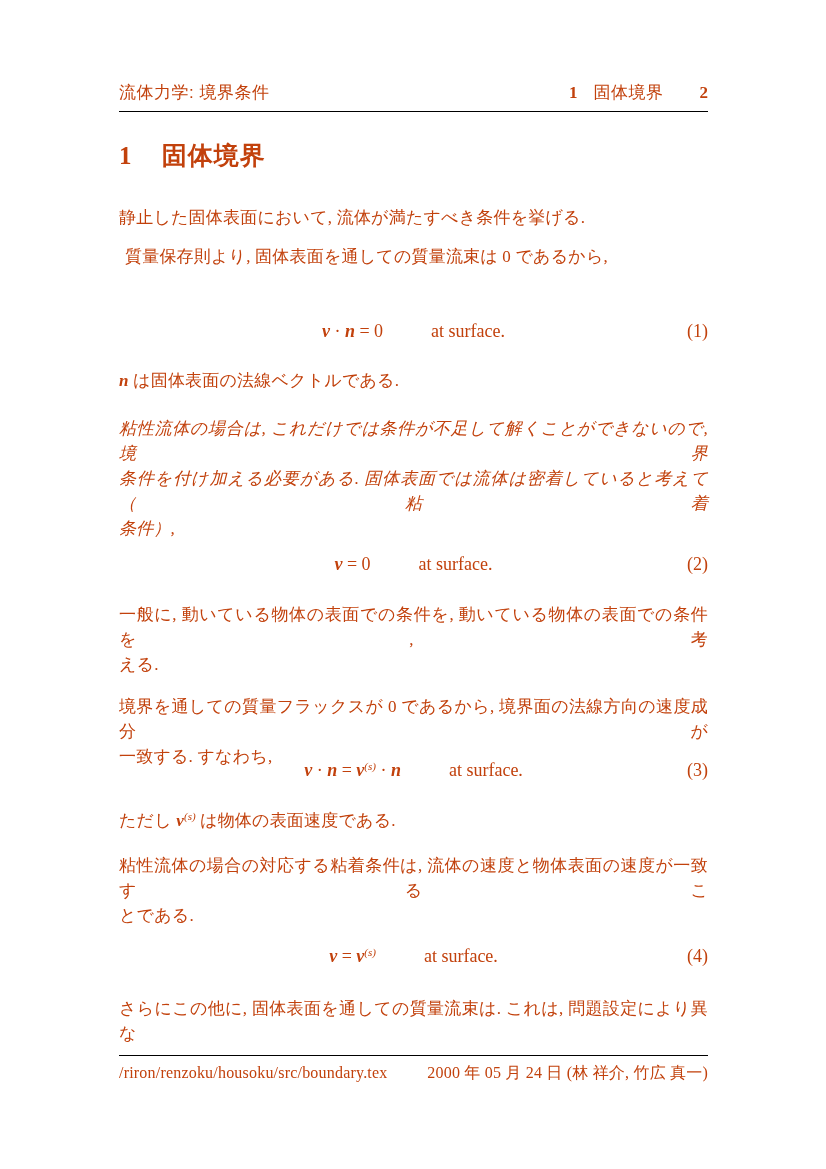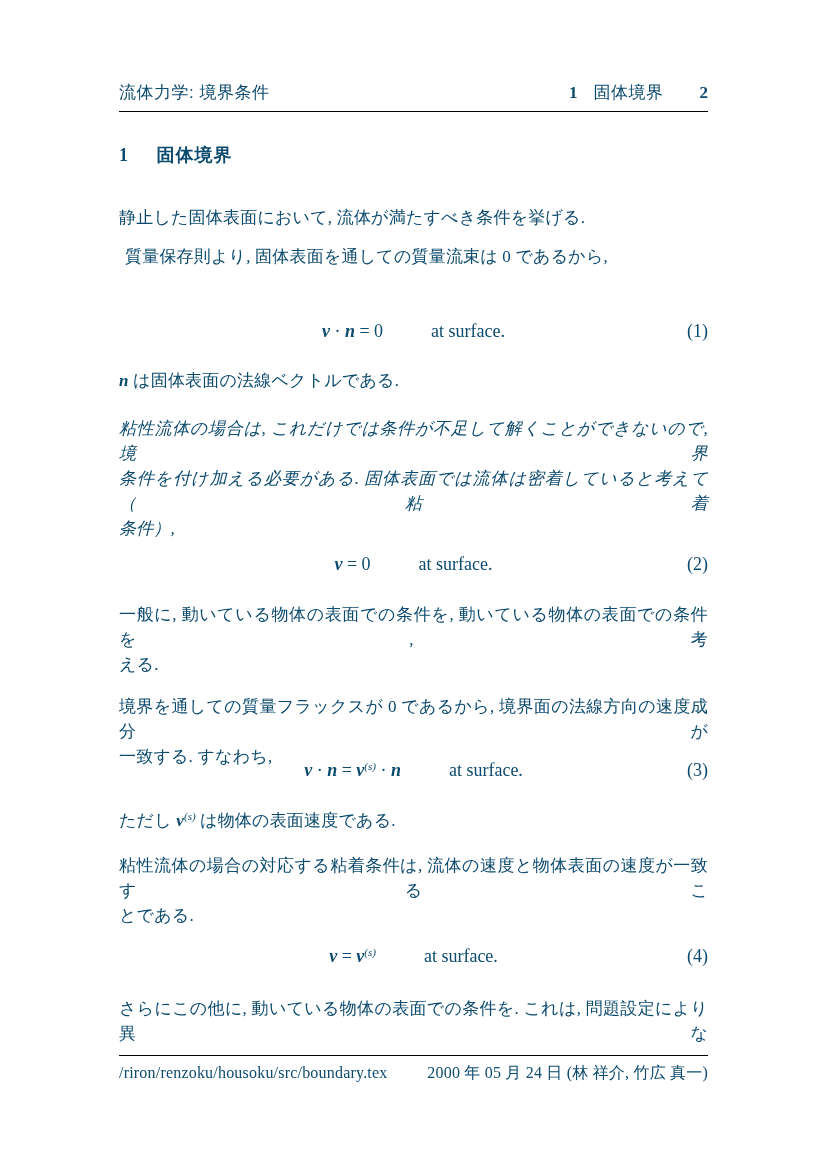--- a/index.html
+++ b/index.html
@@ -1,41 +1,41 @@
 <!DOCTYPE html>
 <html lang="ja"><head>
 <meta charset="utf-8">
 <style>
   html,body{margin:0;padding:0;background:#ffffff;}
   .page{
     position:relative;
     width:826px;height:1169px;
     background:#ffffff;
-    color:#0c4a6e;
+    color:#c2410c;
     font-family:"Liberation Serif","DejaVu Serif",serif;
     overflow:hidden;
   }
   
   .hdr{
     position:absolute;left:119px;top:82px;width:589px;
     display:flex;align-items:baseline;
     font-size:17px;line-height:22px;
   }
   .hdr-left{font-family:"Liberation Sans","DejaVu Sans",sans-serif;letter-spacing:.5px;}
   .hdr-right{margin-left:auto;display:flex;align-items:baseline;}
   .hdr-secno{font-weight:bold;margin-right:16px;}
   .hdr-sectitle{font-family:"Liberation Sans","DejaVu Sans",sans-serif;letter-spacing:.5px;}
   .hdr-pageno{font-weight:bold;margin-left:36px;}
   .hrule{position:absolute;left:119px;width:589px;height:0;border-top:1.5px solid #000;}
   .hrule.top{top:111px;}
   .hrule.bottom{top:1055px;border-top-width:1px;}
   
   .sec-heading{
     position:absolute;left:119px;top:139px;
-    font-size:18px;font-weight:bold;line-height:32px;
+    font-size:25px;font-weight:bold;line-height:32px;
   }
   .sec-no{font-family:"Liberation Serif","DejaVu Serif",serif;margin-right:24px;}
   .sec-title{font-family:"Liberation Sans","DejaVu Sans",sans-serif;letter-spacing:1px;}
   
   .para{
     position:absolute;left:119px;width:589px;
     font-size:17px;line-height:25px;
     letter-spacing:.2px;
   }
   .pline{text-align:left;}
@@ -142,21 +142,21 @@
     </div>
 
   <div class="equation" id="eq4">
     <div class="eq-center">
       <span class="eq-math"><span class="mvec">v</span><span class="mrm"> = </span><span class="mvec">v</span><sup class="msup">(s)</sup></span><span class="eq-cond">at surface.</span>
     </div>
     <span class="eq-num">(4)</span>
   </div>
 
   <div class="para" id="p9">
-      <div class="pline jline">さらにこの他に, 動いている物体の表面での条件を. これは, 問題設定により異な</div>
+      <div class="pline jline">さらにこの他に, 固体表面を通しての質量流束は. これは, 問題設定により異な</div>
     </div>
 
   <div class="hrule bottom"></div>
   <div class="ftr">
     <span class="ftr-path">/riron/renzoku/housoku/src/boundary.tex</span>
     <span class="ftr-date">2000 年 05 月 24 日 (林 祥介, 竹広 真一)</span>
   </div>
 
 </div>
 

